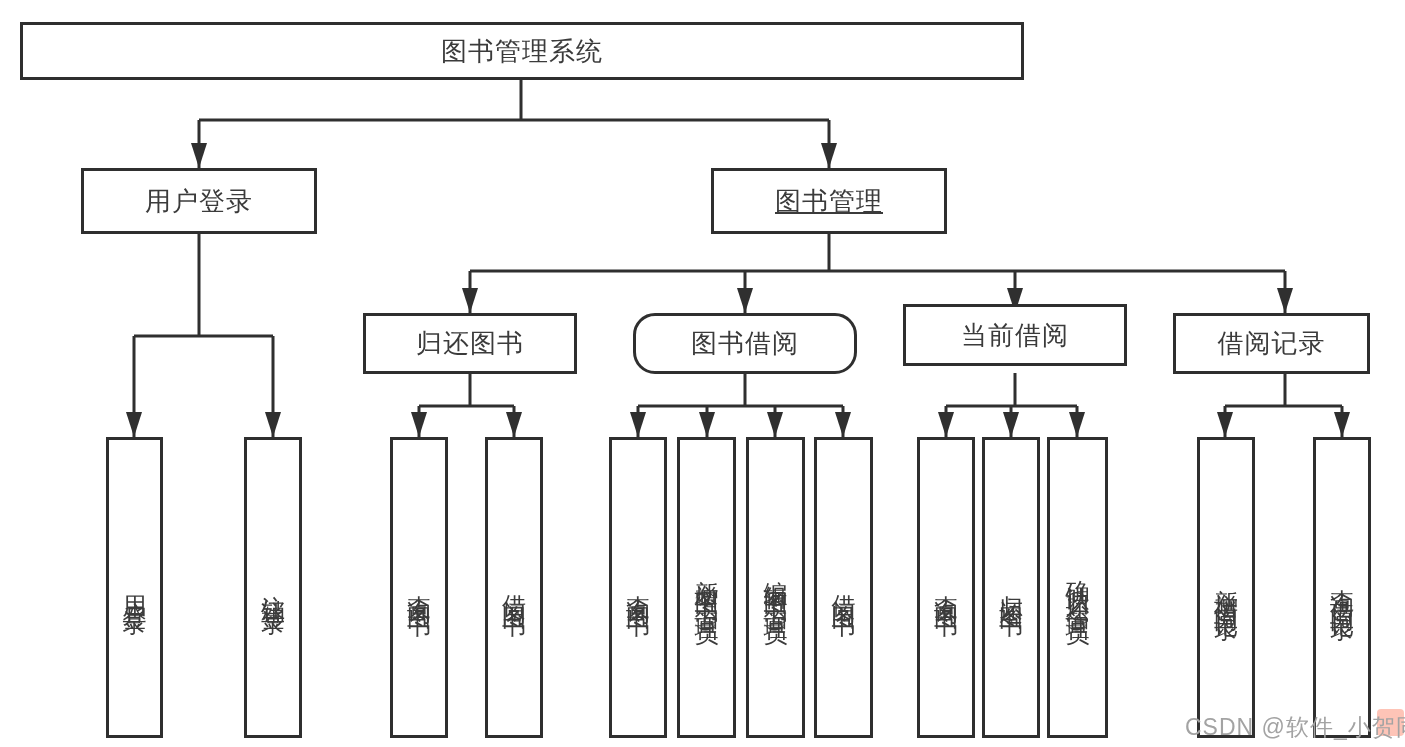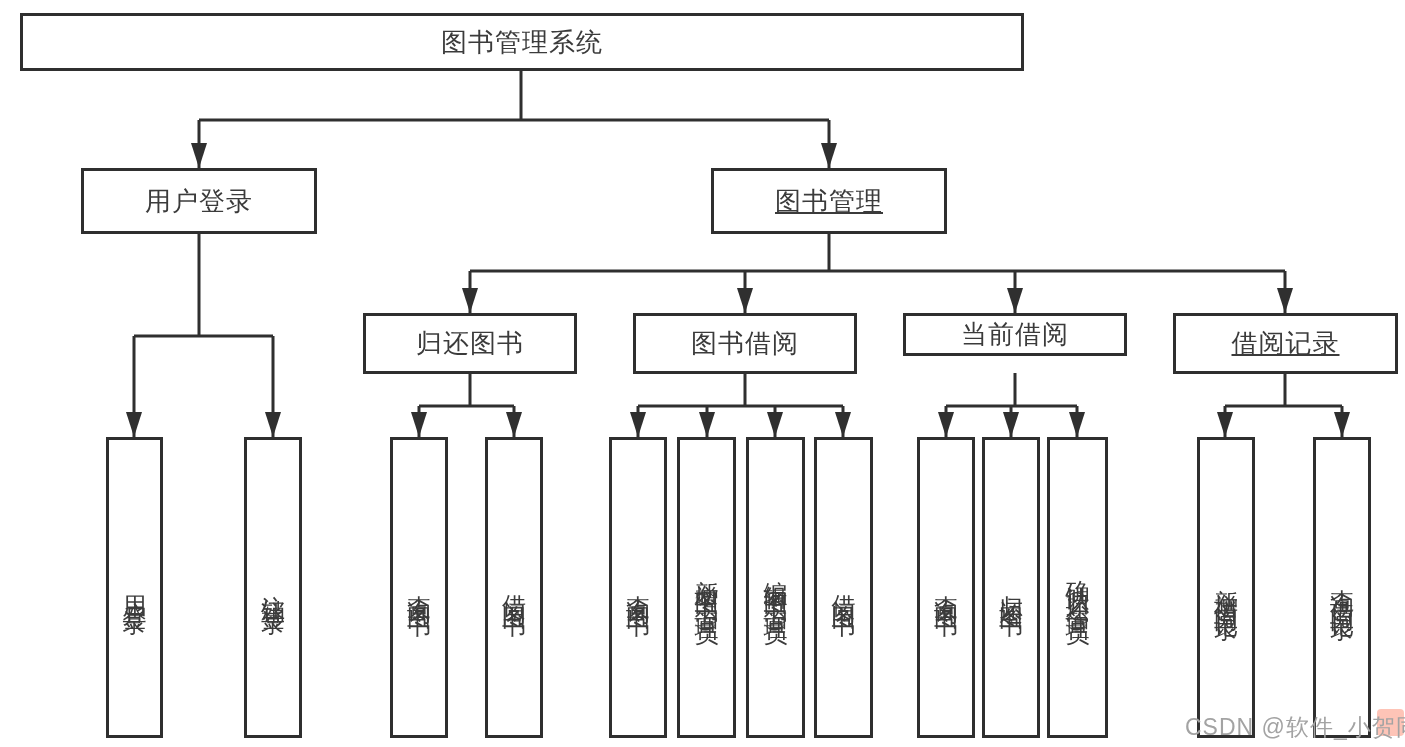--- a/index.html
+++ b/index.html
@@ -80,41 +80,41 @@
     <polygon class="arrow" points="699,412 715,412 707,437"></polygon>
     <polygon class="arrow" points="767,412 783,412 775,437"></polygon>
     <polygon class="arrow" points="835,412 851,412 843,437"></polygon>
     <polygon class="arrow" points="938,412 954,412 946,437"></polygon>
     <polygon class="arrow" points="1003,412 1019,412 1011,437"></polygon>
     <polygon class="arrow" points="1069,412 1085,412 1077,437"></polygon>
     <polygon class="arrow" points="1217,412 1233,412 1225,437"></polygon>
     <polygon class="arrow" points="1334,412 1350,412 1342,437"></polygon>
   </svg>
 
-  <div class="hbox" style="left:20px;top:13px;width:1004px;height:58px;">
+  <div class="hbox" style="left:20px;top:22px;width:1004px;height:58px;">
     <span>图书管理系统</span>
   </div>
 
   <div class="hbox" style="left:81px;top:168px;width:236px;height:66px;">
     <span>用户登录</span>
   </div>
   <div class="hbox" style="left:711px;top:168px;width:236px;height:66px;text-decoration:underline;">
     <span>图书管理</span>
   </div>
 
   <div class="hbox" style="left:363px;top:313px;width:214px;height:61px;">
     <span>归还图书</span>
   </div>
-  <div class="hbox" style="left:633px;top:313px;width:224px;height:61px;">
+  <div class="hbox" style="left:633px;top:313px;width:224px;height:61px;border-radius:22px;">
     <span>图书借阅</span>
   </div>
-  <div class="hbox" style="left:903px;top:313px;width:224px;height:43px;">
+  <div class="hbox" style="left:903px;top:304px;width:224px;height:62px;">
     <span>当前借阅</span>
   </div>
-  <div class="hbox" style="left:1173px;top:313px;width:225px;height:61px;text-decoration:underline;">
+  <div class="hbox" style="left:1173px;top:313px;width:197px;height:61px;">
     <span>借阅记录</span>
   </div>
 
   <div class="vbox" style="left:106px;top:437px;width:57px;height:301px;">
     <span class="vtext">用户登录</span>
   </div>
   <div class="vbox" style="left:244px;top:437px;width:58px;height:301px;">
     <span class="vtext">注销登录</span>
   </div>
 

